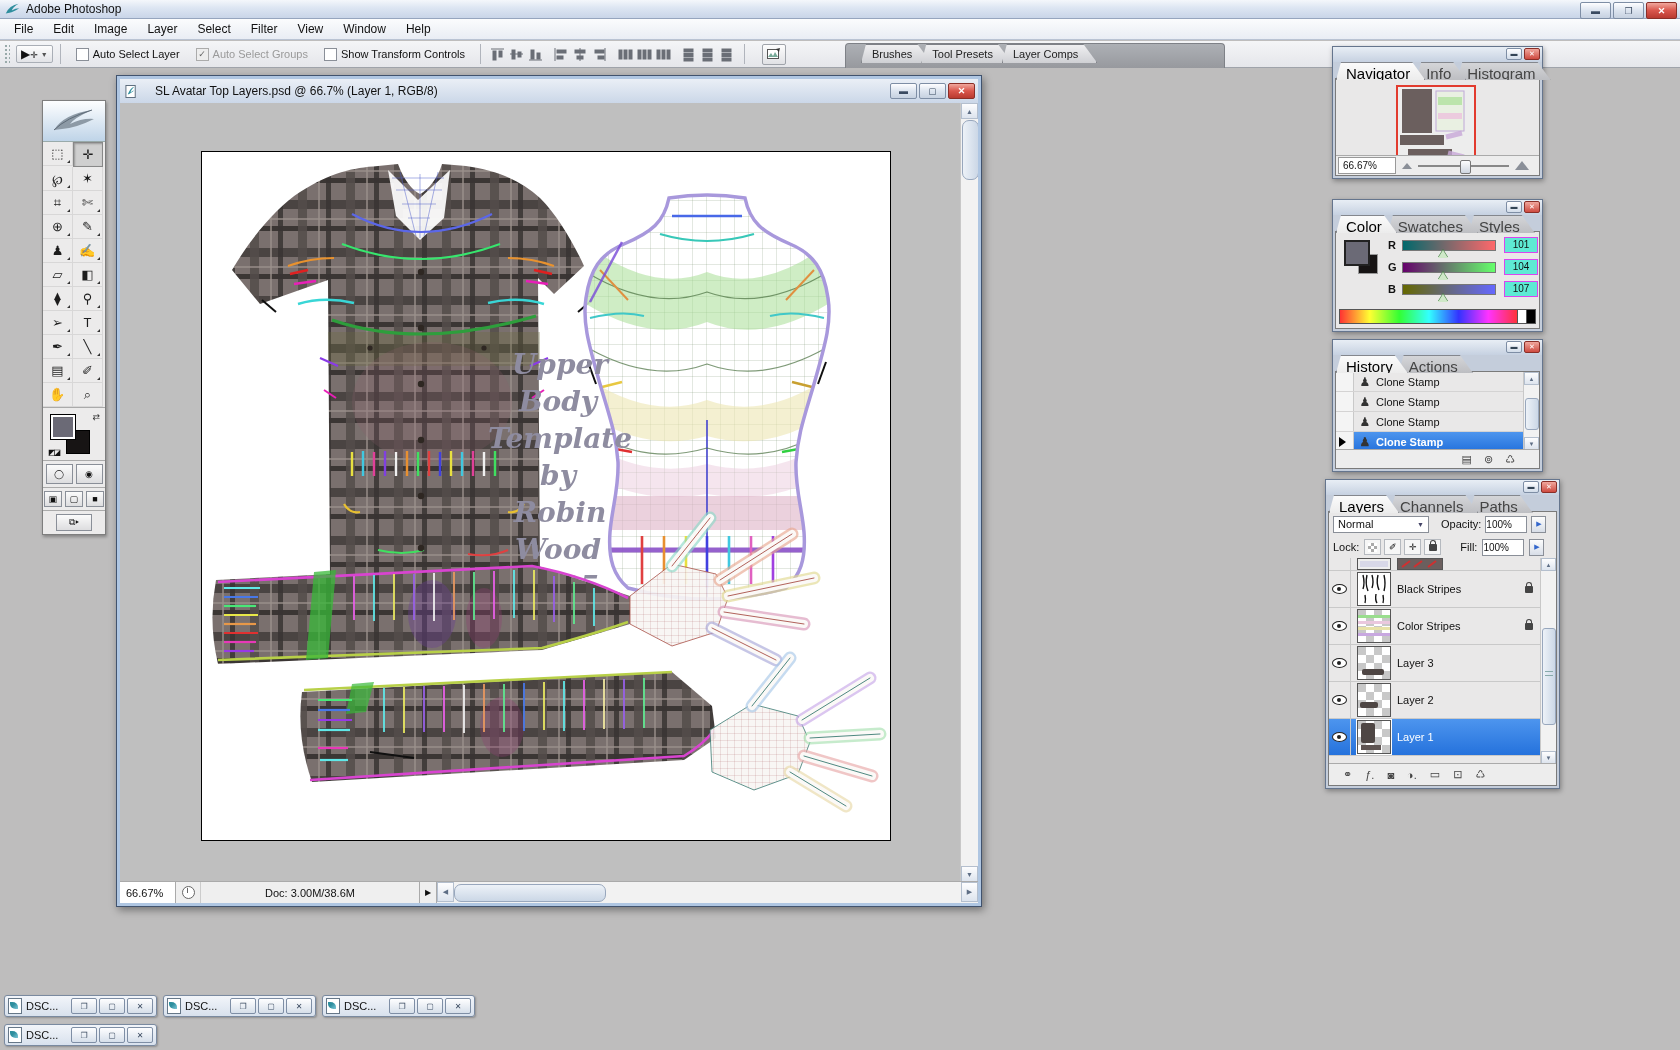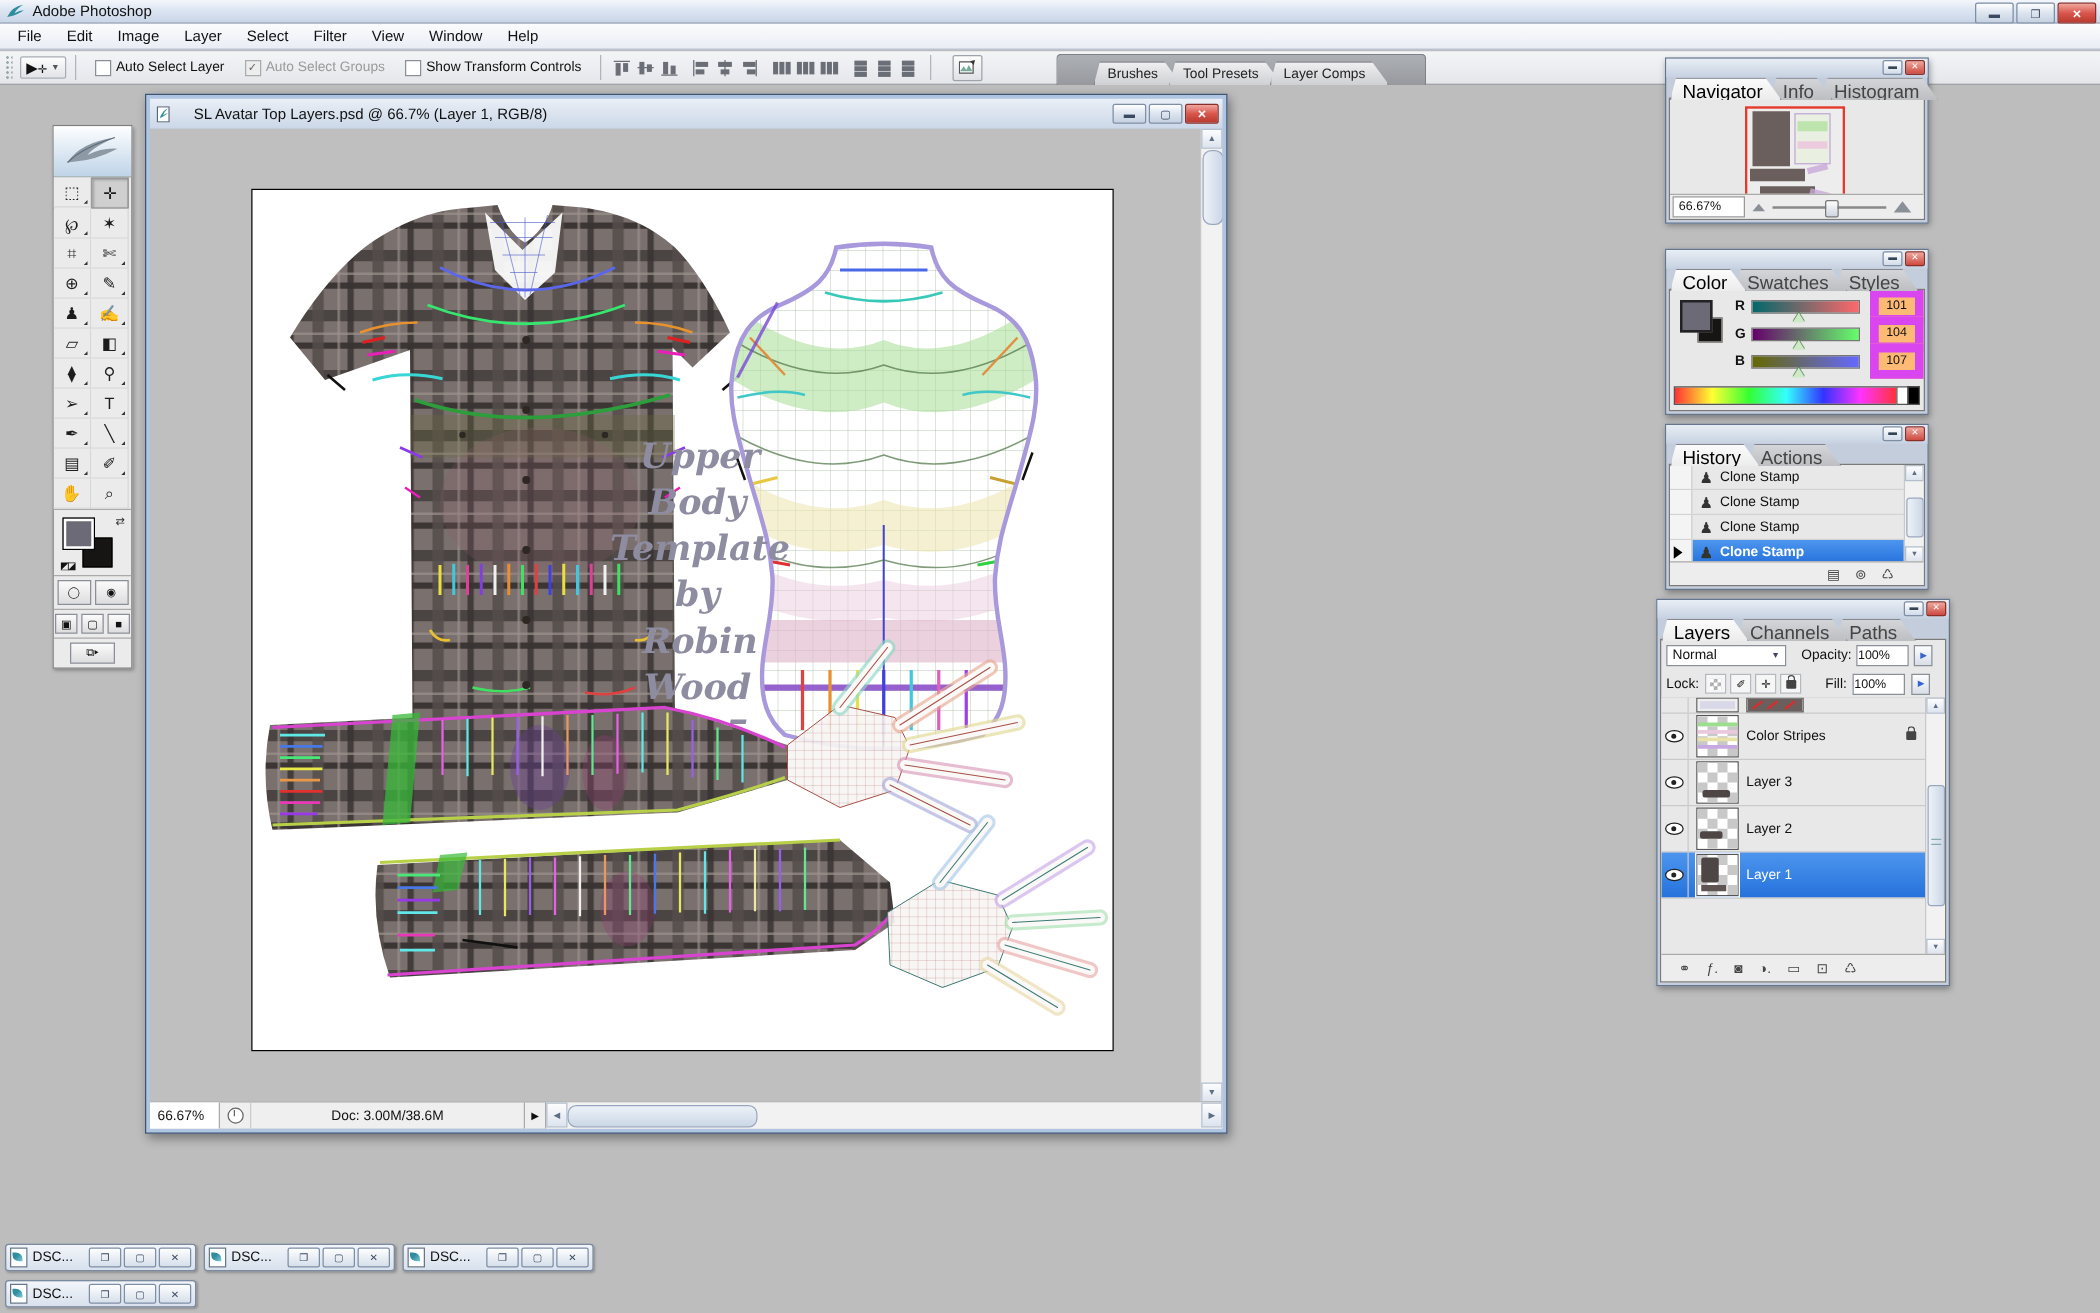--- a/index.html
+++ b/index.html
@@ -25,22 +25,22 @@
   .vsep{width:1px;height:20px;background:#B0B4BC;margin:0 7px}
   #tool-in-use{display:flex;align-items:center;gap:3px;padding:1px 4px;border:1px solid #A9AEB6;border-radius:2px;
     background:linear-gradient(#FDFDFD,#E2E3E7)}
   .cb{display:flex;align-items:center;gap:4px;margin:0 8px;font-size:11px}
   .cb .box{width:11px;height:11px;border:1px solid #8A8F98;background:#fff;font-size:9px;line-height:10px;text-align:center;color:#666}
   .cb.disabled{color:#9A9A9A}
   .cb.disabled .box{background:#EDEDED;border-color:#ABABAB}
   .alico{width:17px;height:15px;margin:0 1px;display:inline-block}
   #bridge-btn{width:22px;height:19px;border:1px solid #9FA3AA;border-radius:2px;background:linear-gradient(#FDFDFD,#E0E1E5);
     display:flex;align-items:center;justify-content:center;margin-left:10px}
-  #palette-well{position:absolute;left:845px;top:2px;width:296px;height:25px;background:linear-gradient(#ADB0B5,#97999E);
-    border:1px solid #7E8187;border-bottom:none;border-radius:4px 4px 0 0;display:flex;align-items:flex-end;padding-left:29px;box-sizing:border-box}
+  #palette-well{position:absolute;left:845px;top:2px;width:380px;height:25px;background:linear-gradient(#ADB0B5,#97999E);
+    border:1px solid #7E8187;border-bottom:none;border-radius:4px 4px 0 0;display:flex;padding-left:15px;box-sizing:border-box}
   .welltab{height:18px;line-height:18px;font-size:11px;color:#222;padding:0 18px 0 10px;margin-right:-10px;
     background:linear-gradient(#EFEFF1,#CFD0D4);border:1px solid #7E8187;border-bottom:none;
     clip-path:polygon(0 100%,5px 0,calc(100% - 14px) 0,100% 100%)}
   
   #toolbox{left:42px;top:100px;width:62px;background:#ECEBEB;border:1px solid #7E7E7E;box-shadow:1px 2px 3px rgba(0,0,0,.3)}
   #toolbox .logo{height:40px;background:linear-gradient(#FDFEFF,#BFD4E8);border-bottom:1px solid #9AA;display:flex;align-items:center;justify-content:center}
   #tools{display:grid;grid-template-columns:30px 30px;border-bottom:1px solid #AAA}
   .tool{height:23px;border:1px solid #D8D7D7;border-width:0 1px 1px 0;display:flex;align-items:center;justify-content:center;
     font-size:13px;color:#1d1d1d;position:relative;background:#ECEBEB}
   .tool.sel{background:#CFCFCF;box-shadow:inset 1px 1px 2px #999;border:1px solid #888}
@@ -100,21 +100,21 @@
   .mtn-l{width:0;height:0;border-left:7px solid transparent;border-right:7px solid transparent;border-bottom:9px solid #8A8F98;margin:0 6px}
   #nav-slider{flex:1;height:2px;background:#888;position:relative}
   #nav-sliderthumb{position:absolute;left:46%;top:-5px;width:9px;height:12px;border:1px solid #777;border-radius:2px;
     background:linear-gradient(#FDFDFD,#CFD6E0)}
   
   .chrow{display:flex;align-items:center;height:22px;padding-left:52px;position:relative}
   .chlabel{width:14px;font-size:11px;font-weight:bold}
   .chbar{width:92px;height:9px;border:1px solid #777;position:relative}
   .chthumb{position:absolute;left:38%;bottom:-8px;width:0;height:0;border-left:5px solid transparent;border-right:5px solid transparent;
     border-bottom:8px solid #CFE8C8;filter:drop-shadow(0 -1px 0 #3A7A3A)}
-  .chval{width:32px;height:14px;background:#fdba74;border:7px solid #d946ef;margin-left:8px;font-size:10px;text-align:center;line-height:14px}
+  .chval{width:32px;height:14px;background:#5eead4;border:1px solid #d946ef;margin-left:8px;font-size:10px;text-align:center;line-height:14px}
   #spectrum{position:absolute;left:3px;right:20px;bottom:4px;height:13px;border:1px solid #555;
     background:linear-gradient(90deg,#F33,#FF3,#3F3,#3FF,#33F,#F3F,#F33)}
   #spec-w{position:absolute;right:10px;bottom:4px;width:10px;height:13px;background:#fff;border:1px solid #555}
   #spec-b{position:absolute;right:3px;bottom:4px;width:8px;height:13px;background:#000;border:1px solid #555}
   
   .hrow{height:19px;display:flex;align-items:center;border-bottom:1px solid #D4D3D3;font-size:11px;position:relative}
   .hwell{width:17px;height:19px;border-right:1px solid #C9C9C9;background:#F4F4F4;position:relative}
   .hicon{width:22px;text-align:center;font-size:12px;color:#333}
   .hrow.sel{background:linear-gradient(#4D95EE,#2572DC);color:#fff;font-weight:bold}
   .hrow.sel .hpointer{position:absolute;left:3px;top:5px;width:0;height:0;border-top:5px solid transparent;
@@ -844,20 +844,31 @@
               <rect width="44" height="10" fill="#6B5F5E"></rect>
               <path d="M4,8 l8,-6 M16,8 l8,-6 M30,8 l8,-6" stroke="#D03030" stroke-width="2"></path>
             </svg></span>
         </div>
         <div class="lrow">
           <span class="eyewell">
             <span class="eye"></span>
           </span>
           <span class="lthumb"><svg width="32" height="32">
               <rect width="32" height="32" fill="#fff"></rect>
+              <path d="M5,2 q2,8 0,14 M9,2 q-2,9 1,16 M14,2 q2,7 0,13 M20,2 q-2,8 1,15 M26,2 q2,9 0,16 M7,22 q1,5 0,8 M18,21 q-1,6 1,9 M25,22 q1,5 0,8" stroke="#111" fill="none" stroke-width="1.4"></path>
+            </svg></span>
+          <span>Black Stripes</span>
+          <span class="lockslot"><span class="padlock"></span></span>
+        </div>
+        <div class="lrow">
+          <span class="eyewell">
+            <span class="eye"></span>
+          </span>
+          <span class="lthumb"><svg width="32" height="32">
+              <rect width="32" height="32" fill="#fff"></rect>
               <g fill="#C8C8C8">
                 <rect width="8" height="8"></rect>
                 <rect x="16" width="8" height="8"></rect>
                 <rect x="8" y="8" width="8" height="8"></rect>
                 <rect x="24" y="8" width="8" height="8"></rect>
                 <rect y="16" width="8" height="8"></rect>
                 <rect x="16" y="16" width="8" height="8"></rect>
                 <rect x="8" y="24" width="8" height="8"></rect>
                 <rect x="24" y="24" width="8" height="8"></rect>
               </g>

